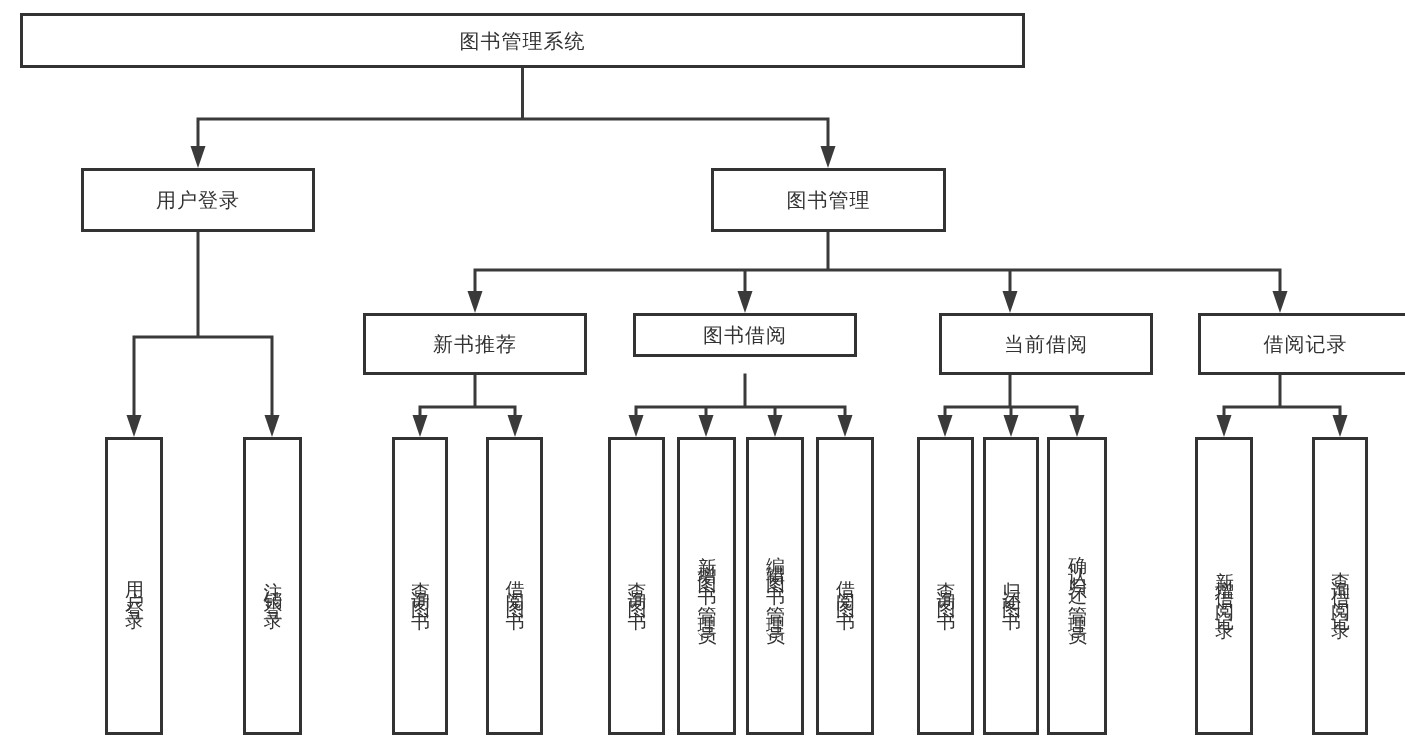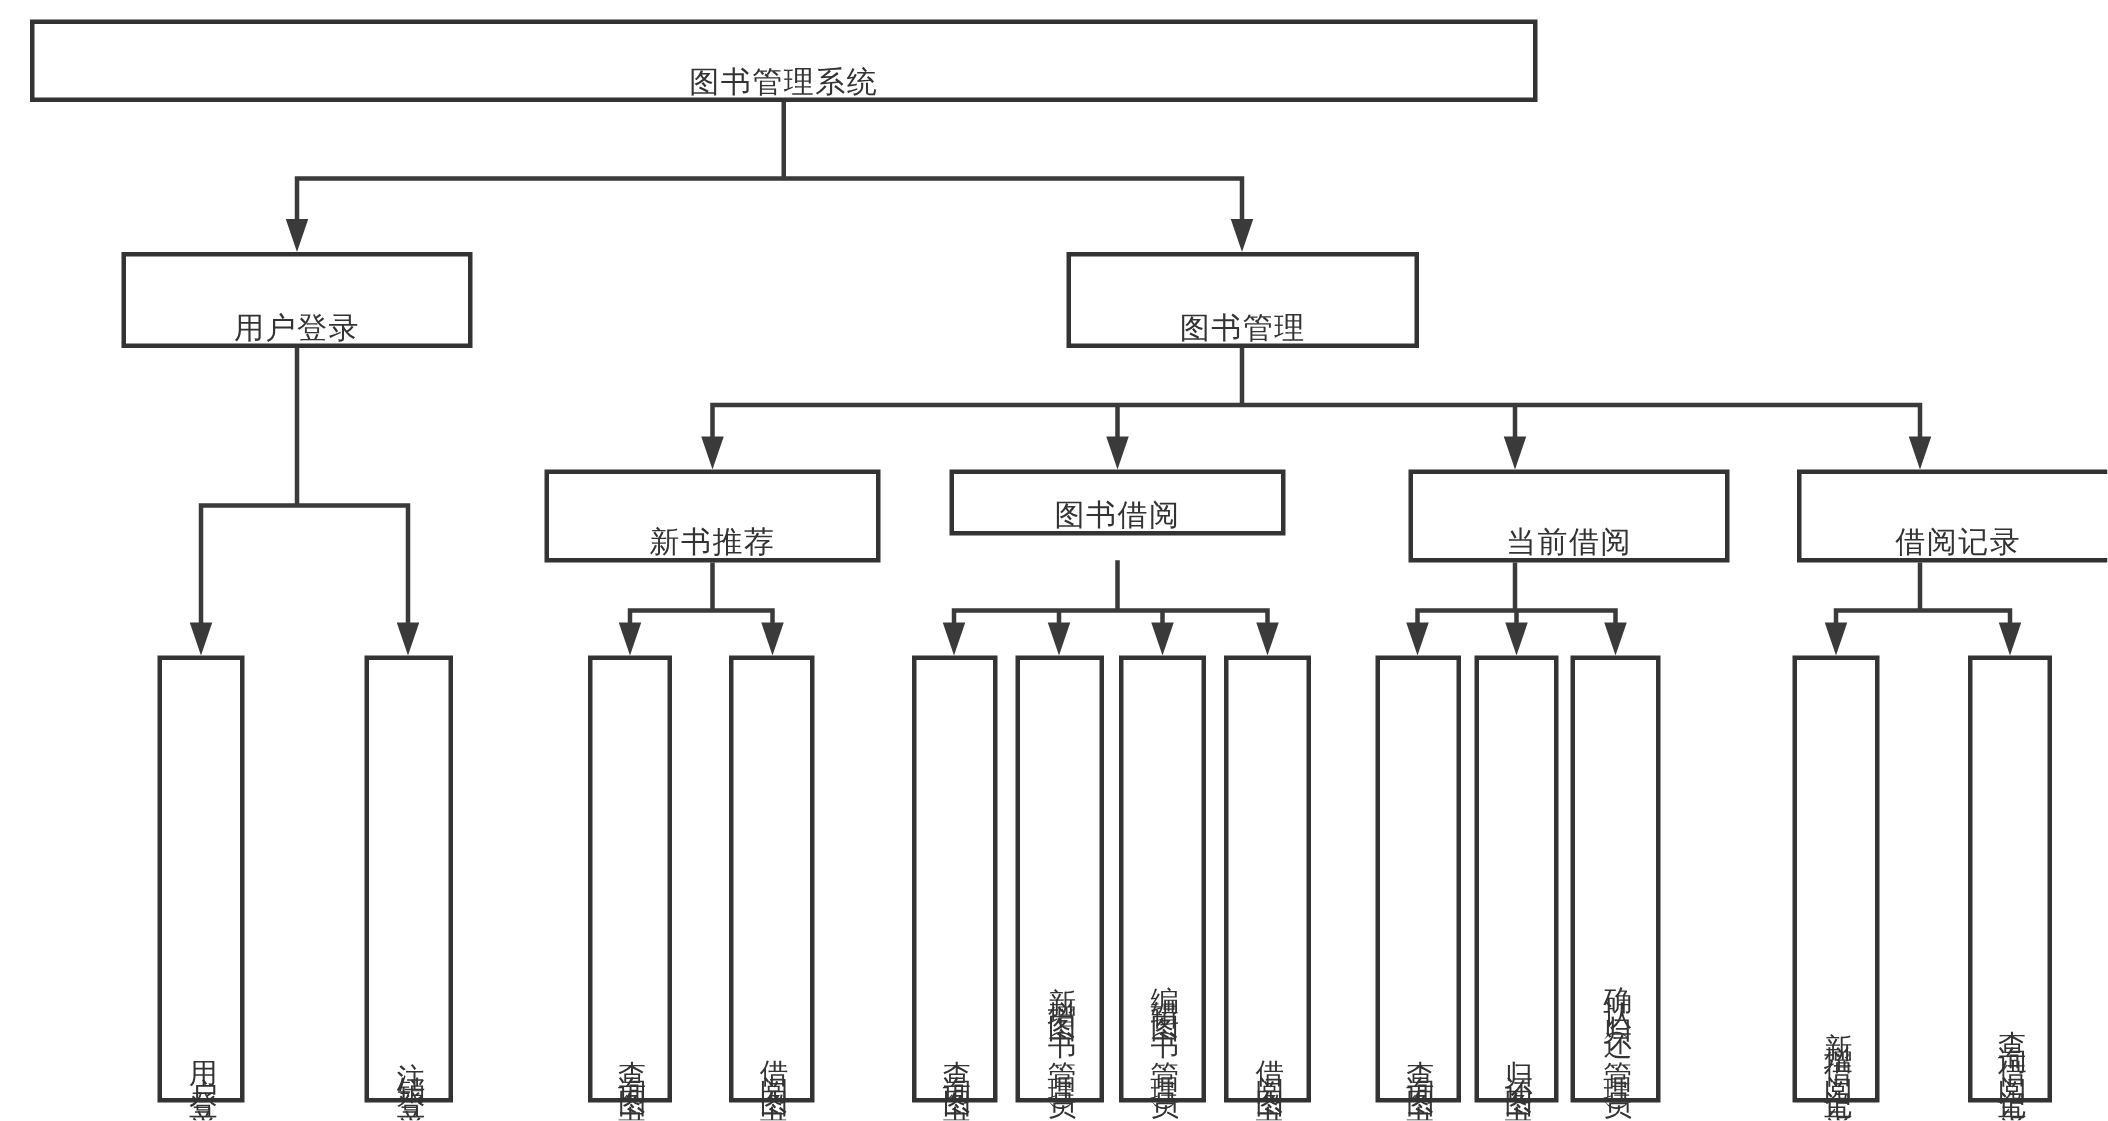--- a/index.html
+++ b/index.html
@@ -20,21 +20,21 @@
     color:var(--text);
   }
   #connectors{position:absolute;left:0;top:0;width:1405px;height:747px;}
   #connectors .ln{stroke:var(--line);stroke-width:3;fill:none;stroke-linecap:square;}
   #connectors .ah{fill:var(--line);stroke:none;}
   .node{
     position:absolute;
     box-sizing:border-box;
     background:#ffffff;
     border:3px solid var(--box-border);
-    display:flex;align-items:flex-end;justify-content:center;
+    display:flex;align-items:center;justify-content:center;
   }
   .hlabel{font-size:20px;letter-spacing:1px;line-height:1;white-space:nowrap;}
   .leaf{top:437px;height:298px;}
   .vtext{
     writing-mode:vertical-rl;
     text-orientation:mixed;
     font-size:19px;
     line-height:1.1;
     letter-spacing:10px;
     white-space:nowrap;

